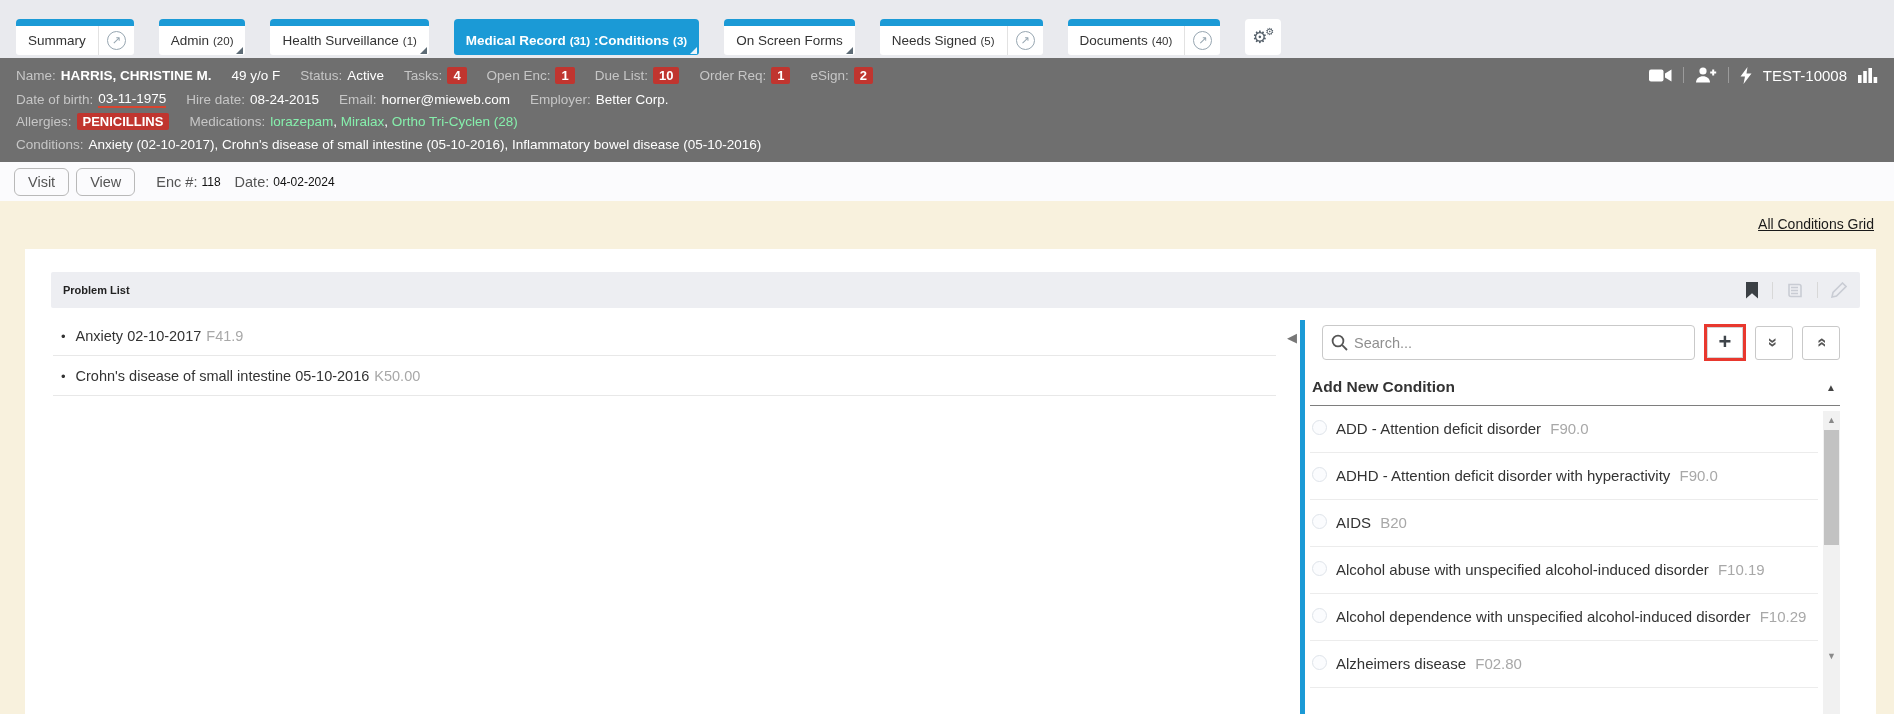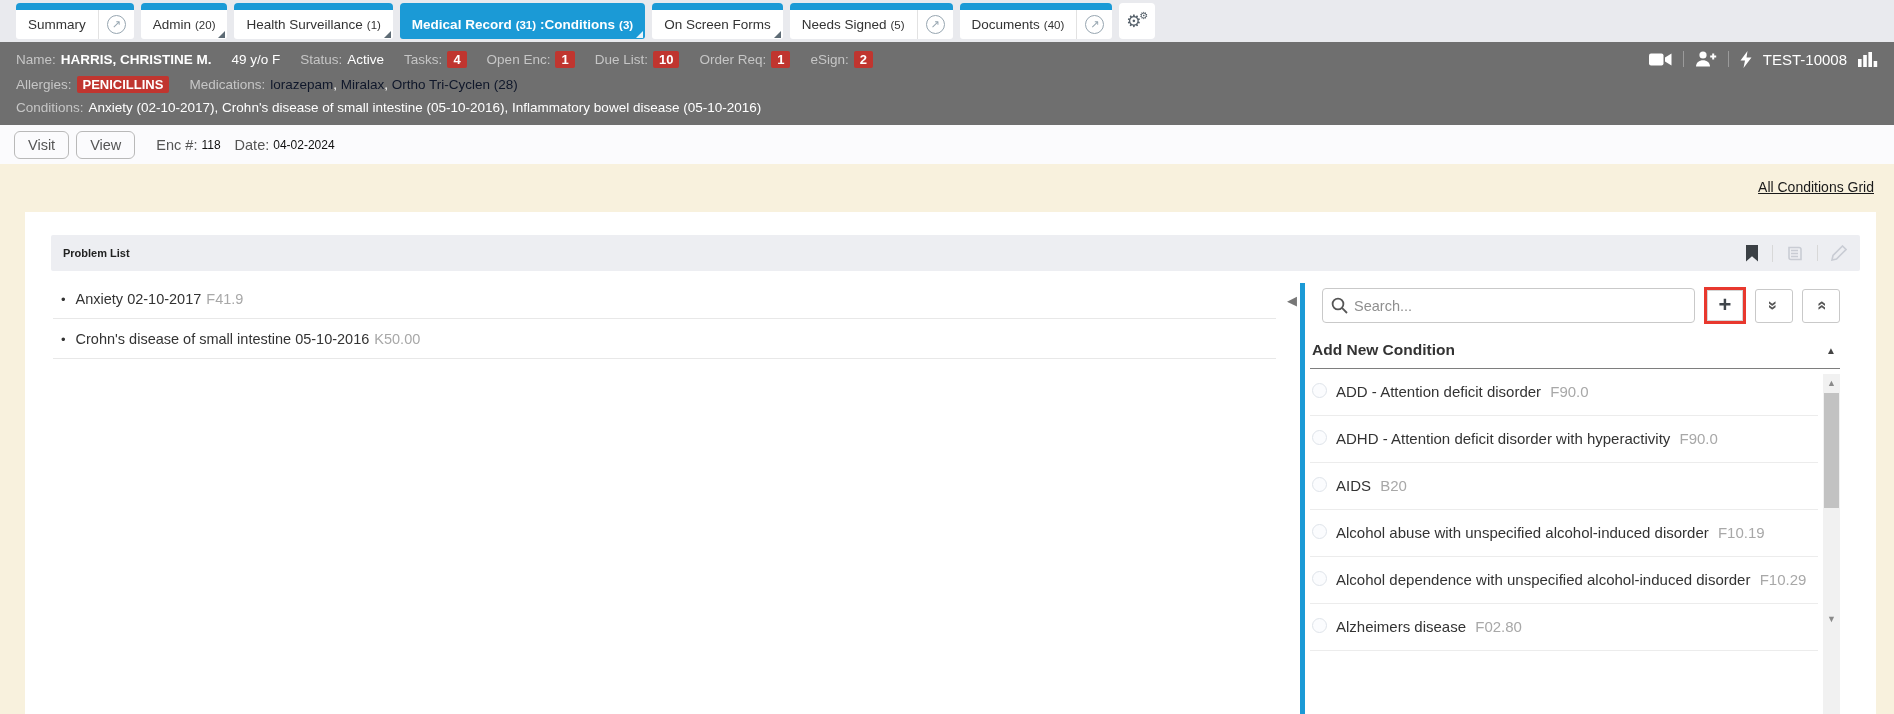--- a/index.html
+++ b/index.html
@@ -1,21 +1,21 @@
 <!DOCTYPE html>
 <html><head>
 <meta charset="utf-8">
 <style>
   * { margin:0; padding:0; box-sizing:border-box; }
   html,body { width:1894px; height:714px; overflow:hidden;
     font-family:"Liberation Sans","DejaVu Sans",sans-serif; background:#f8f1dd; }
 
   
-  .tabbar { height:42px; background:#e9eaee; display:flex; align-items:flex-end;
-    padding:0 0 0 16px; }
+  .tabbar { height:58px; background:#e9eaee; display:flex; align-items:flex-end;
+    padding:0 0 0 16px;gap:18px; }
   .tab { background:#fff; border-radius:4px 4px 3px 3px; border-top:7px solid #1b9ad6;
     height:36px; margin:0 7px 3px 0; display:flex; align-items:stretch; position:relative;
     font-size:13.5px; color:#333; cursor:pointer; }
   .tab-main { display:flex; align-items:center; padding:0 12px; gap:4px; white-space:nowrap; }
   .tab-count { font-size:11.5px; }
   .tab-ext { border-left:1px solid #e2e2e2; display:flex; align-items:center; padding:0 8px; }
   .circ-ic { width:19px; height:19px; border:1.5px solid #97a6b1; border-radius:50%;
     color:#97a6b1; font-size:11px; display:flex; align-items:center; justify-content:center; }
   .tab.fold::after { content:""; position:absolute; right:2px; bottom:1px;
     border-left:7px solid transparent; border-bottom:7px solid #5d6b75; }
@@ -32,21 +32,21 @@
   .brow.r1 { height:28px; }
   .brow.r2 { height:21px; }
   .brow.r3 { height:23px; }
   .brow.r4 { height:23px; }
   .lbl { color:#c6c6c6; margin-right:5px; white-space:nowrap; }
   .val { color:#fff; white-space:nowrap; }
   .gap { width:20px; flex:0 0 auto; }
   .badge { background:#c0352f; color:#fff; font-weight:bold; padding:1px 6px;
     border-radius:2px; font-size:13px; }
   .underl { border-bottom:2px solid #d9442f; padding-bottom:0px; }
-  .orange { color:#0f172a; }
+  .orange { color:#86efac; }
   .bannericons { margin-left:auto; display:flex; align-items:center; gap:11px; }
   .sep { width:1px; height:16px; background:#9b9b9b; }
   .bic { display:flex; align-items:center; cursor:pointer; }
   .pid { font-size:15px; }
 
   
   .encbar { background:#fbfbfd; display:flex; align-items:center; padding:0 14px; height:39px; }
   .obtn { border:1px solid #b9b9b9; border-radius:6px; background:transparent; color:#555;
     font-size:14.5px; padding:5px 13px; margin-right:7px; cursor:pointer;
     font-family:"Liberation Sans",sans-serif; }
@@ -229,20 +229,33 @@
         <svg width="20" height="15" viewBox="0 0 20 15" fill="#fff">
             <rect x="0" y="7" width="3.6" height="8"></rect>
             <rect x="5.2" y="3" width="3.6" height="12"></rect>
             <rect x="10.4" y="0" width="3.6" height="15"></rect>
             <rect x="15.6" y="9" width="3.6" height="6"></rect>
           </svg>
       </span>
     </span>
   </div>
 
+  <div class="brow r2">
+    <span class="lbl">Date of birth:</span>
+    <span class="val underl">03-11-1975</span>
+    <span class="gap"></span>
+    <span class="lbl">Hire date:</span>
+    <span class="val">08-24-2015</span>
+    <span class="gap"></span>
+    <span class="lbl">Email:</span>
+    <span class="val">horner@mieweb.com</span>
+    <span class="gap"></span>
+    <span class="lbl">Employer:</span>
+    <span class="val">Better Corp.</span>
+  </div>
 
   <div class="brow r3">
     <span class="lbl">Allergies:</span>
     <span class="badge">PENICILLINS</span>
     <span class="gap"></span>
     <span class="lbl">Medications:</span>
     <span class="val">
       <span class="orange">lorazepam</span><span>, </span><span class="orange">Miralax</span><span>, </span><span class="orange">Ortho Tri-Cyclen (28)</span>
     </span>
   </div>

